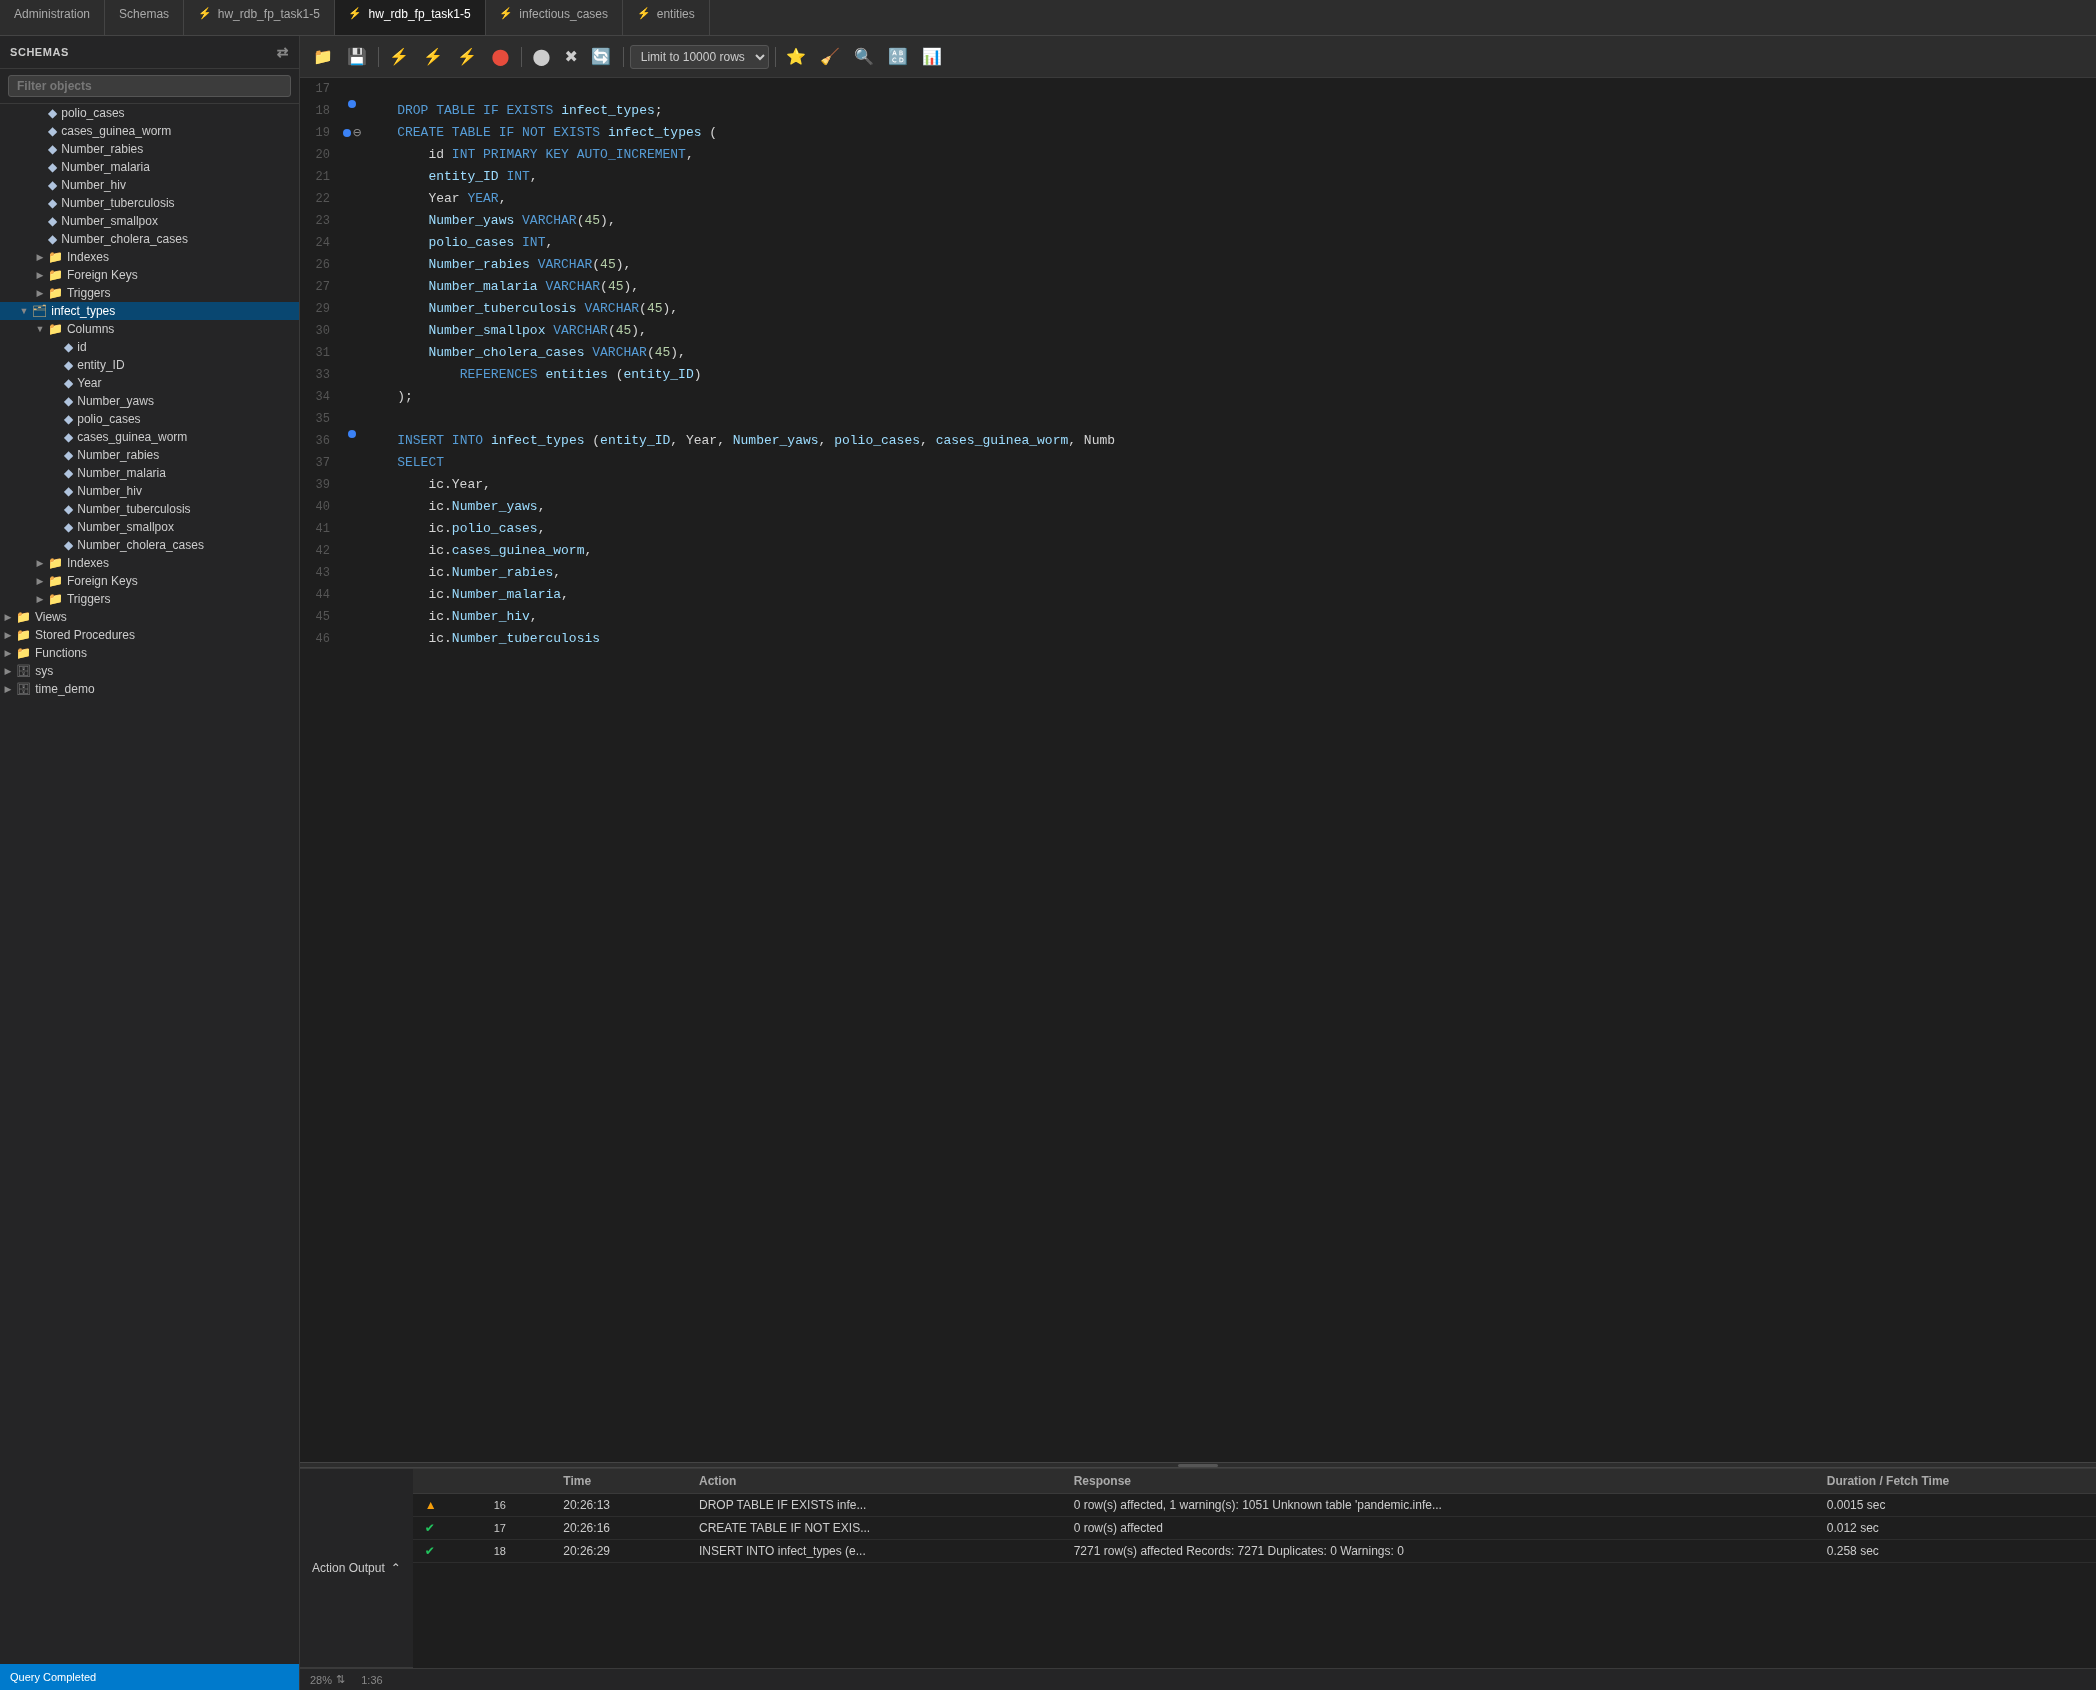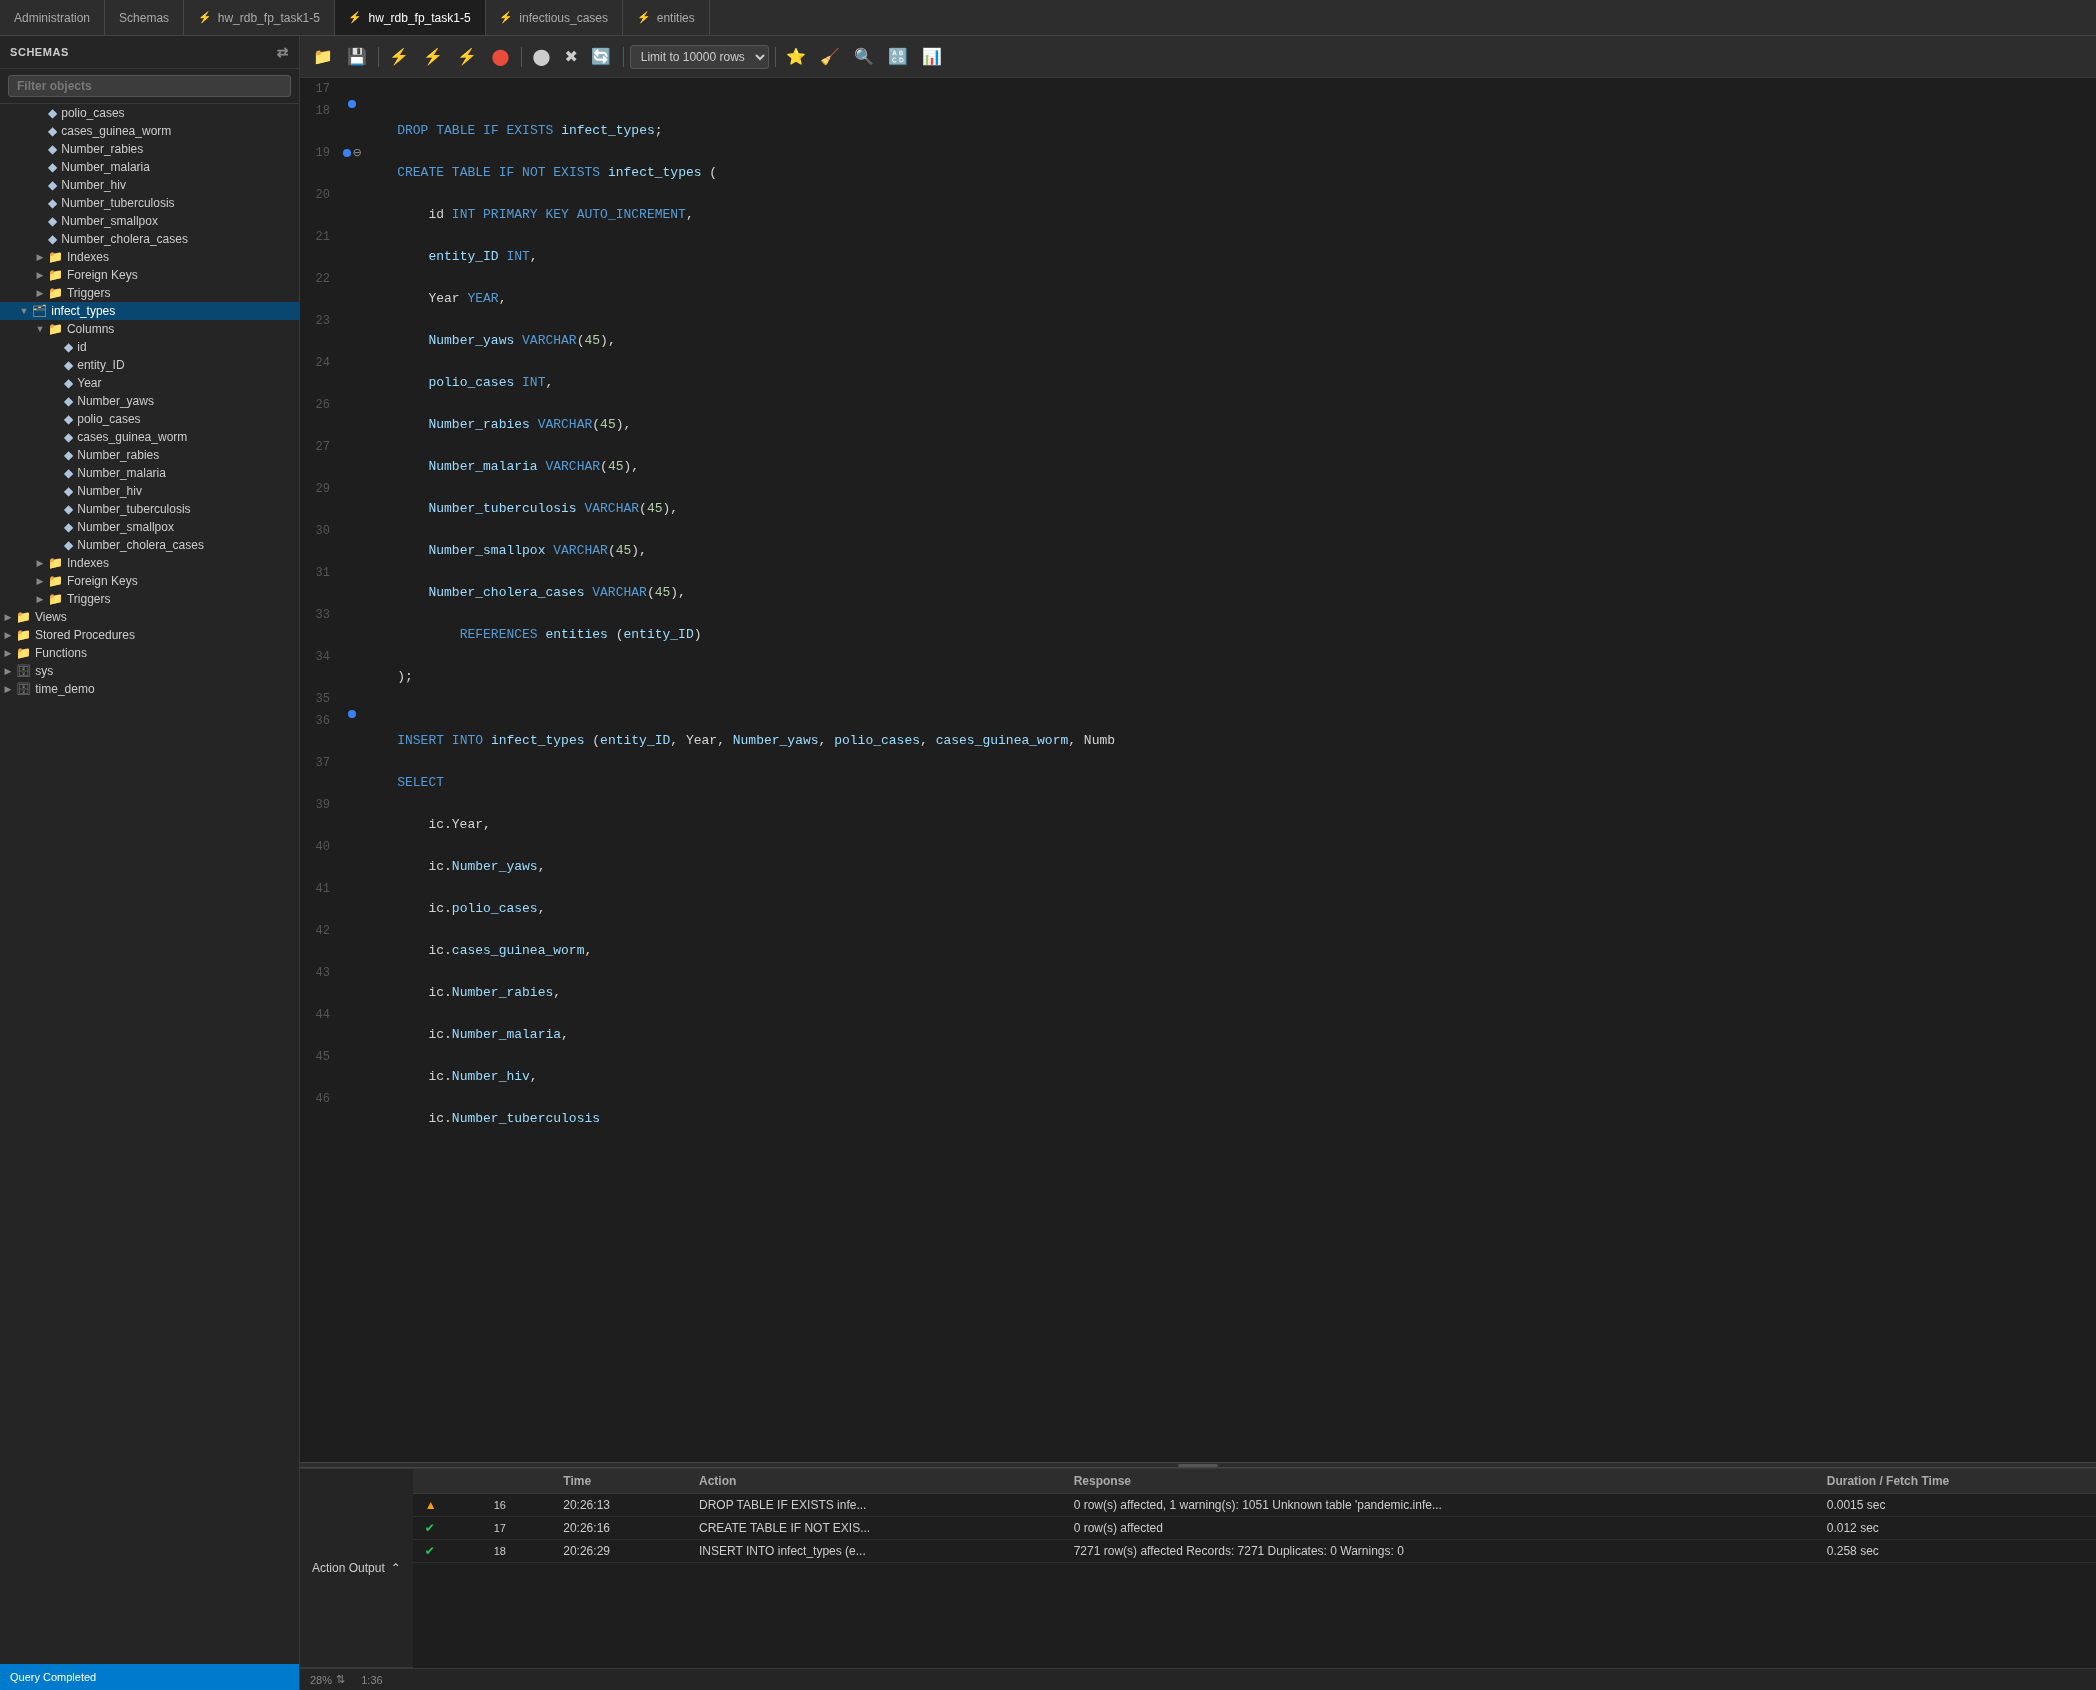--- a/index.html
+++ b/index.html
@@ -15,22 +15,21 @@
     
     .tab-bar {
       display: flex;
       background: #2d2d2d;
       border-bottom: 1px solid #444;
       height: 36px;
       align-items: stretch;
     }
     .tab {
       display: flex;
-      align-items: center;
-      padding: 0 14px;
+      padding: 7px 14px;
       cursor: pointer;
       color: #aaa;
       font-size: 12px;
       border-right: 1px solid #444;
       gap: 6px;
       white-space: nowrap;
     }
     .tab.active {
       background: #1e1e1e;
       color: #fff;
@@ -227,21 +226,20 @@
       align-items: center;
       justify-content: center;
       flex-shrink: 0;
     }
     .dot-blue { width: 8px; height: 8px; background: #3b82f6; border-radius: 50%; }
     .dot-minus { color: #888; font-size: 14px; }
     .line-content {
       flex: 1;
       white-space: pre;
       padding-left: 4px;
-      margin-top: 20px;
     }
 
     
     .kw { color: #569cd6; }
     .num { color: #b5cea8; }
     .ident { color: #9cdcfe; }
 
     
     .editor-divider {
       height: 6px;

